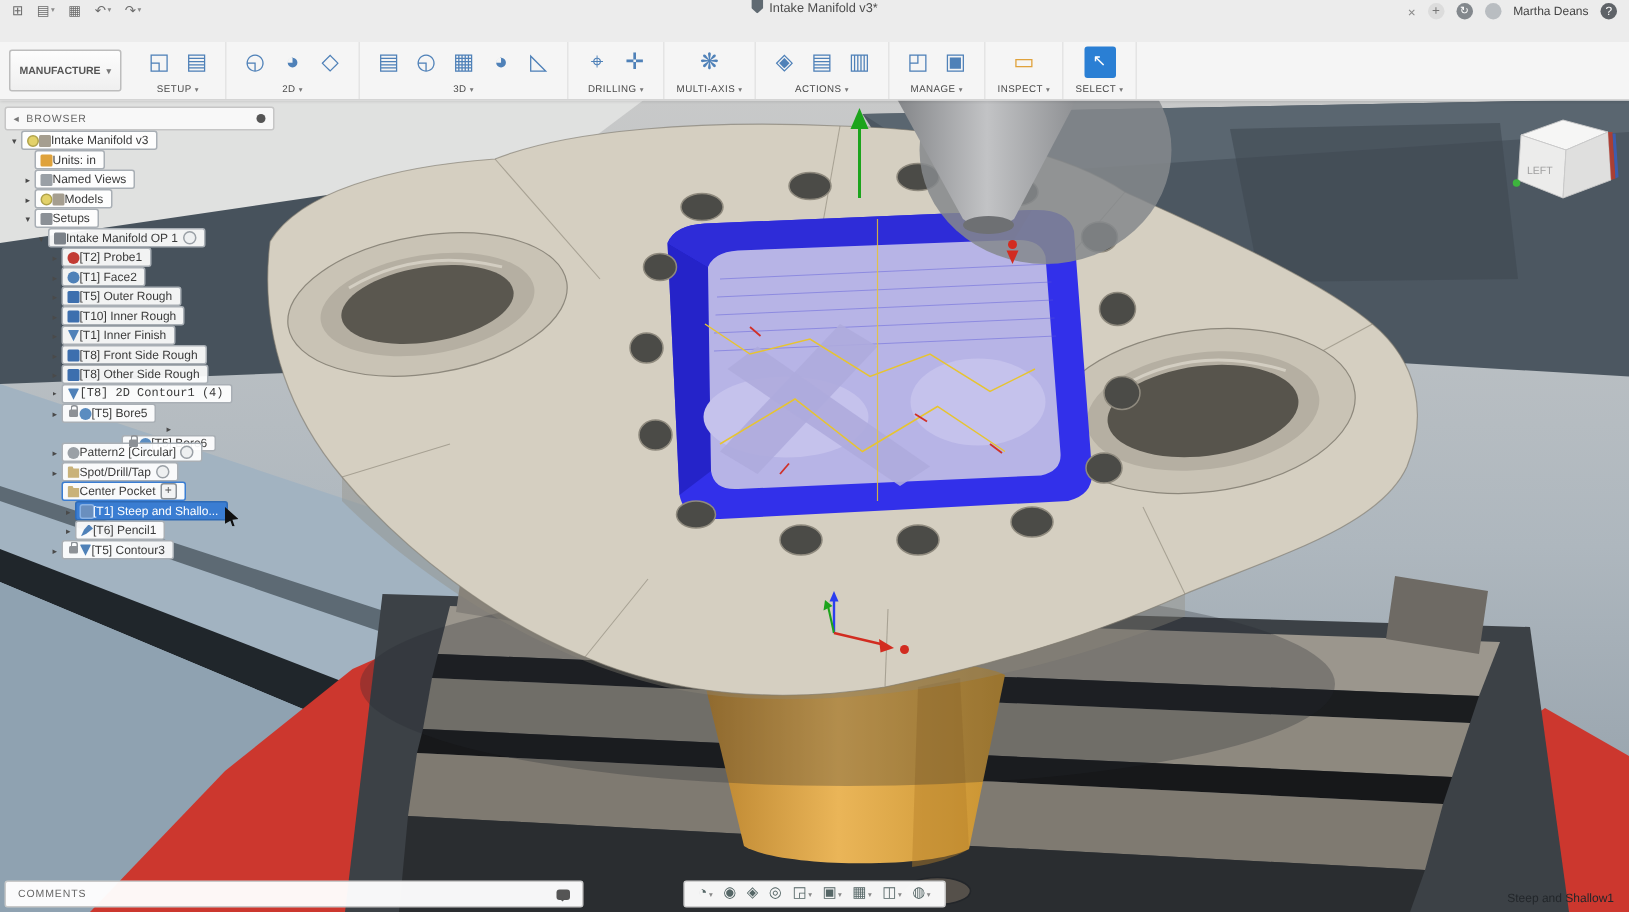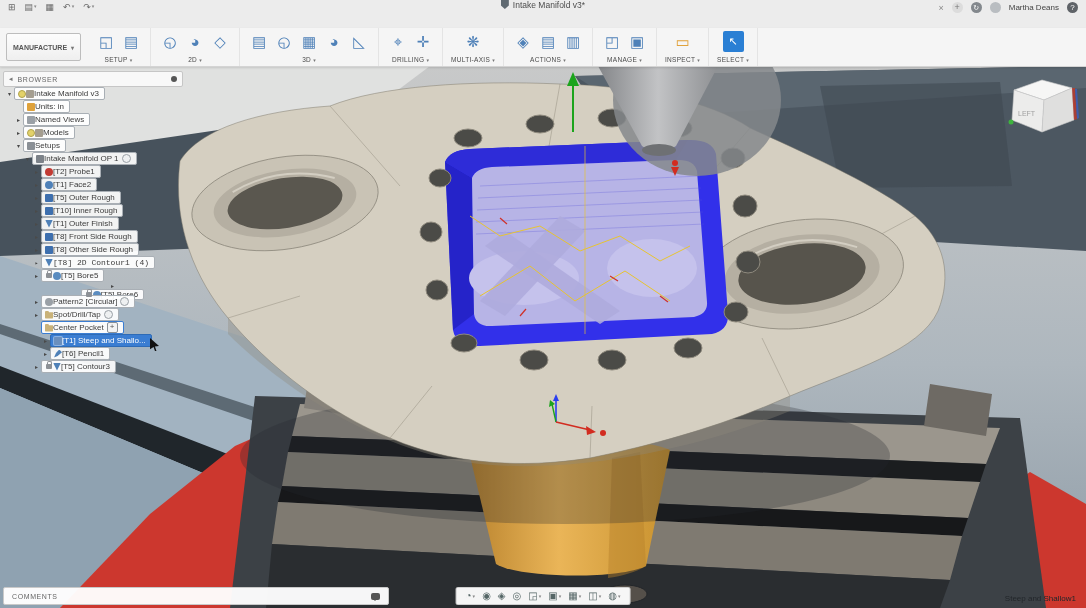--- a/index.html
+++ b/index.html
@@ -321,21 +321,21 @@
             <span class="arw">▸</span>
             <span class="pill">
               <span class="ic ic-adaptive"></span>
               <span>[T10] Inner Rough</span>
             </span>
           </div>
           <div class="trow" style="padding-left: 29px;">
             <span class="arw">▸</span>
             <span class="pill">
               <span class="ic ic-contour"></span>
-              <span>[T1] Outer Finish</span>
+              <span>[T1] Inner Finish</span>
             </span>
           </div>
           <div class="trow" style="padding-left: 29px;">
             <span class="arw">▸</span>
             <span class="pill">
               <span class="ic ic-adaptive"></span>
               <span>[T8] Front Side Rough</span>
             </span>
           </div>
           <div class="trow" style="padding-left: 29px;">

